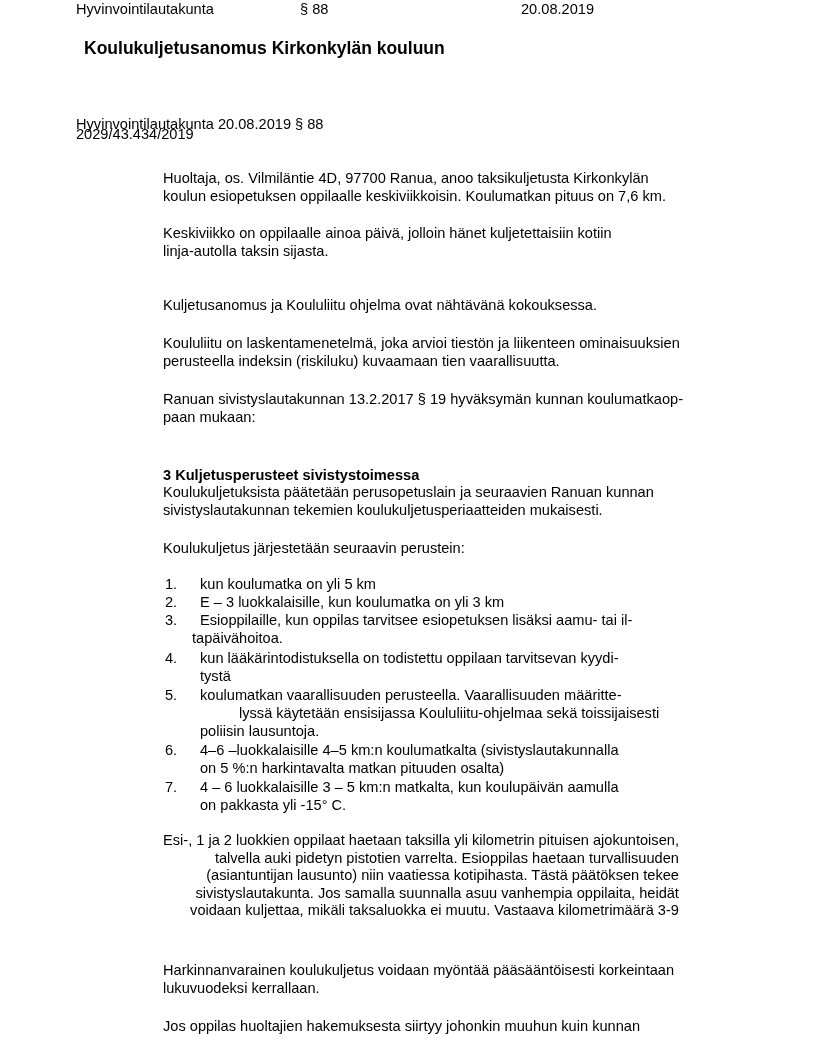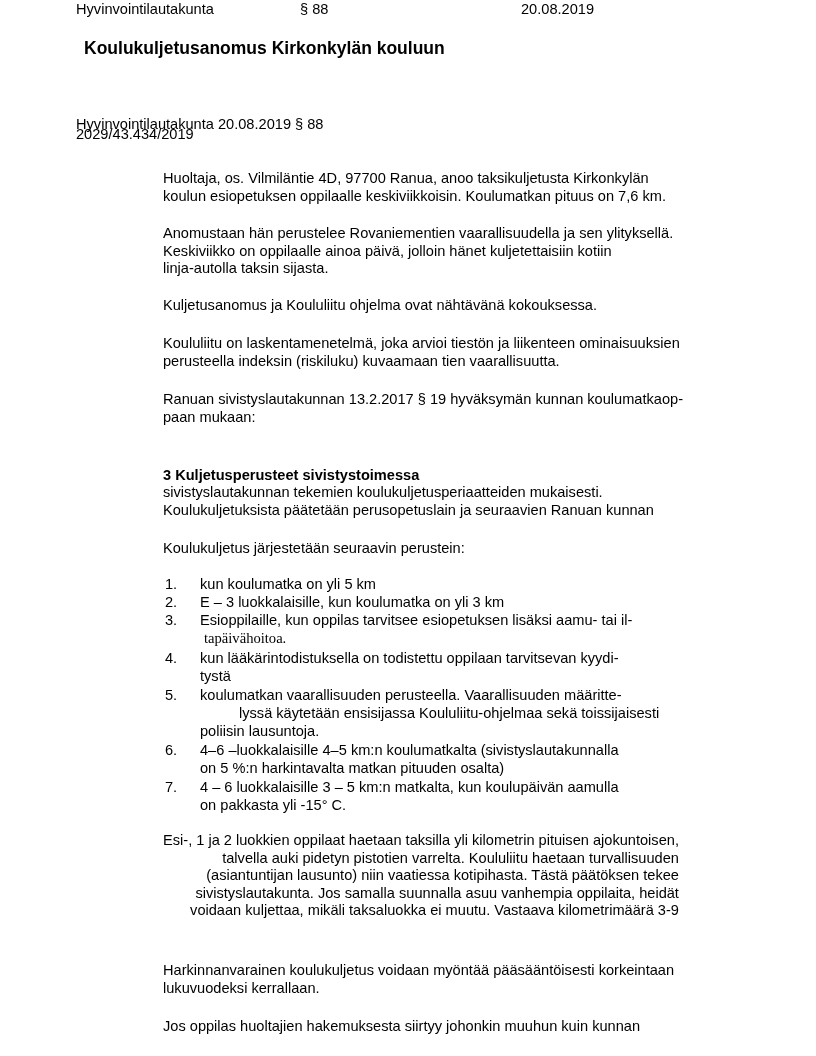--- a/index.html
+++ b/index.html
@@ -21,21 +21,20 @@
 
 <div class="abs" style="left:76px; top:77px;margin-top:48px;">2029/43.434/2019</div>
 <div class="abs" style="left:76px; top:115px;">Hyvinvointilautakunta 20.08.2019 § 88</div>
 
 <div class="abs" style="left:163px; top:170px;">
   <span class="line">Huoltaja, os. Vilmiläntie 4D, 97700 Ranua, anoo taksikuljetusta Kirkonkylän</span>
   <span class="line">koulun esiopetuksen oppilaalle keskiviikkoisin. Koulumatkan pituus on 7,6 km.</span>
 </div>
 
 <div class="abs" style="left:163px; top:225px;">
-  <span class="line">Anomustaan hän perustelee Rovaniementien vaarallisuudella ja sen ylityksellä.</span>
   <span class="line">Keskiviikko on oppilaalle ainoa päivä, jolloin hänet kuljetettaisiin kotiin</span>
   <span class="line">linja-autolla taksin sijasta.</span>
 </div>
 
 <div class="abs" style="left:163px; top:297px;">
   <span class="line">Kuljetusanomus ja Koululiitu ohjelma ovat nähtävänä kokouksessa.</span>
 </div>
 
 <div class="abs" style="left:163px; top:335px;">
   <span class="line">Koululiitu on laskentamenetelmä, joka arvioi tiestön ja liikenteen ominaisuuksien</span>
@@ -43,41 +42,41 @@
 </div>
 
 <div class="abs" style="left:163px; top:391px;">
   <span class="line">Ranuan sivistyslautakunnan 13.2.2017 § 19 hyväksymän kunnan koulumatkaop-</span>
   <span class="line">paan mukaan:</span>
 </div>
 
 <div class="abs bold" style="left:163px; top:447px;">3 Kuljetusperusteet sivistystoimessa</div>
 
 <div class="abs" style="left:163px; top:484px;">
+  <span class="line">Koulukuljetuksista päätetään perusopetuslain ja seuraavien Ranuan kunnan</span>
   <span class="line">sivistyslautakunnan tekemien koulukuljetusperiaatteiden mukaisesti.</span>
-  <span class="line">Koulukuljetuksista päätetään perusopetuslain ja seuraavien Ranuan kunnan</span>
 </div>
 
 <div class="abs" style="left:163px; top:540px;">
   <span class="line">Koulukuljetus järjestetään seuraavin perustein:</span>
 </div>
 
 <div>
   <div>
     <span class="abs" style="left:165px; top:575px;">1.</span>
     <span class="abs" style="left:200px; top:575px;">kun koulumatka on yli 5 km</span>
   </div>
   <div>
     <span class="abs" style="left:165px; top:593px;">2.</span>
     <span class="abs" style="left:200px; top:593px;">E – 3 luokkalaisille, kun koulumatka on yli 3 km</span>
   </div>
   <div>
     <span class="abs" style="left:165px; top:611px;">3.</span>
     <span class="abs" style="left:200px; top:611px;">Esioppilaille, kun oppilas tarvitsee esiopetuksen lisäksi aamu- tai il-</span>
-    <span class="abs" style="left:204px; top:629px;font-family:Liberation Serif, serif;">tapäivähoitoa.</span>
+    <span class="abs" style="left:192px; top:629px;">tapäivähoitoa.</span>
   </div>
   <div>
     <span class="abs" style="left:165px; top:649px;">4.</span>
     <span class="abs" style="left:200px; top:649px;text-align:center;">kun lääkärintodistuksella on todistettu oppilaan tarvitsevan kyydi-</span>
     <span class="abs" style="left:200px; top:667px;">tystä</span>
   </div>
   <div>
     <span class="abs" style="left:165px; top:686px;">5.</span>
     <span class="abs" style="left:200px; top:686px;">koulumatkan vaarallisuuden  perusteella. Vaarallisuuden määritte-</span>
     <span class="abs" style="left:200px; top:704px;margin-left:39px;">lyssä käytetään ensisijassa Koululiitu-ohjelmaa sekä toissijaisesti</span>
@@ -90,21 +89,21 @@
   </div>
   <div>
     <span class="abs" style="left:165px; top:778px;">7.</span>
     <span class="abs" style="left:200px; top:778px;">4 – 6 luokkalaisille 3 – 5 km:n matkalta, kun koulupäivän aamulla</span>
     <span class="abs" style="left:200px; top:796px;">on pakkasta yli -15° C.</span>
   </div>
 </div>
 
 <div class="abs" style="left:163px; top:832px;text-align:right;">
   <span class="line">Esi-, 1 ja 2 luokkien oppilaat haetaan taksilla yli kilometrin pituisen ajokuntoisen,</span>
-  <span class="line">talvella auki pidetyn pistotien varrelta. Koululiitu haetaan turvallisuuden</span>
+  <span class="line">talvella auki pidetyn pistotien varrelta. Esioppilas haetaan turvallisuuden</span>
   <span class="line">(asiantuntijan lausunto) niin vaatiessa kotipihasta. Tästä päätöksen tekee</span>
   <span class="line">sivistyslautakunta. Jos samalla suunnalla asuu vanhempia oppilaita, heidät</span>
   <span class="line">voidaan kuljettaa, mikäli taksaluokka ei muutu. Vastaava kilometrimäärä 3-9</span>
 </div>
 
 <div class="abs" style="left:163px; top:962px;">
   <span class="line">Harkinnanvarainen koulukuljetus voidaan myöntää pääsääntöisesti korkeintaan</span>
   <span class="line">lukuvuodeksi kerrallaan.</span>
 </div>
 

